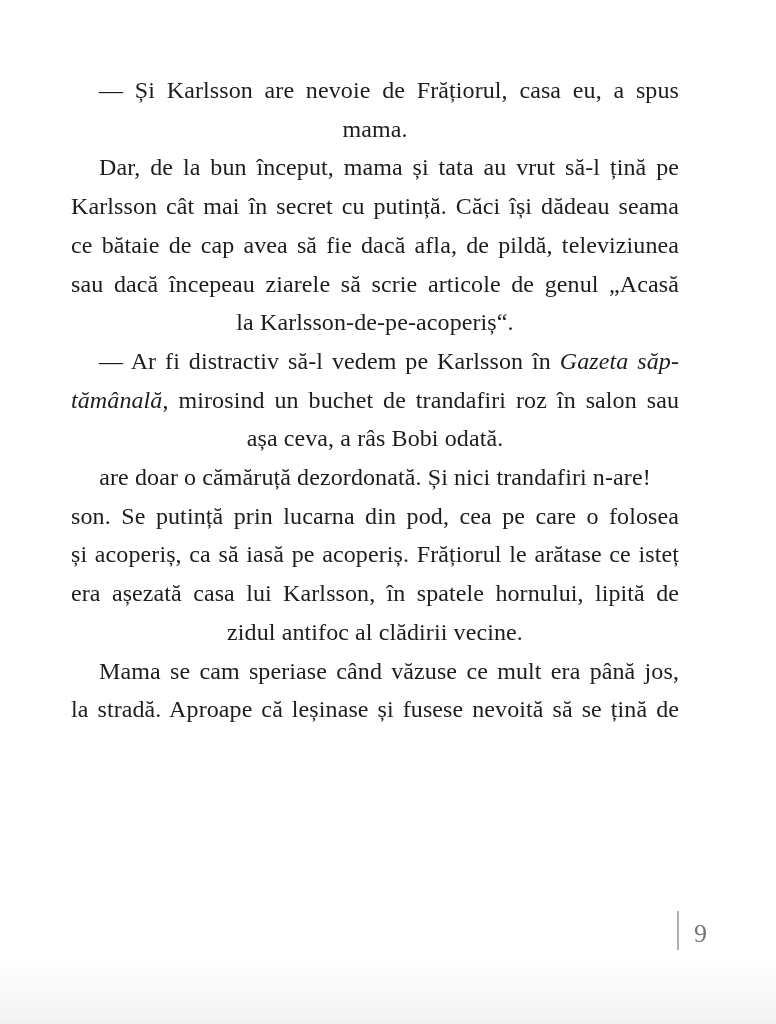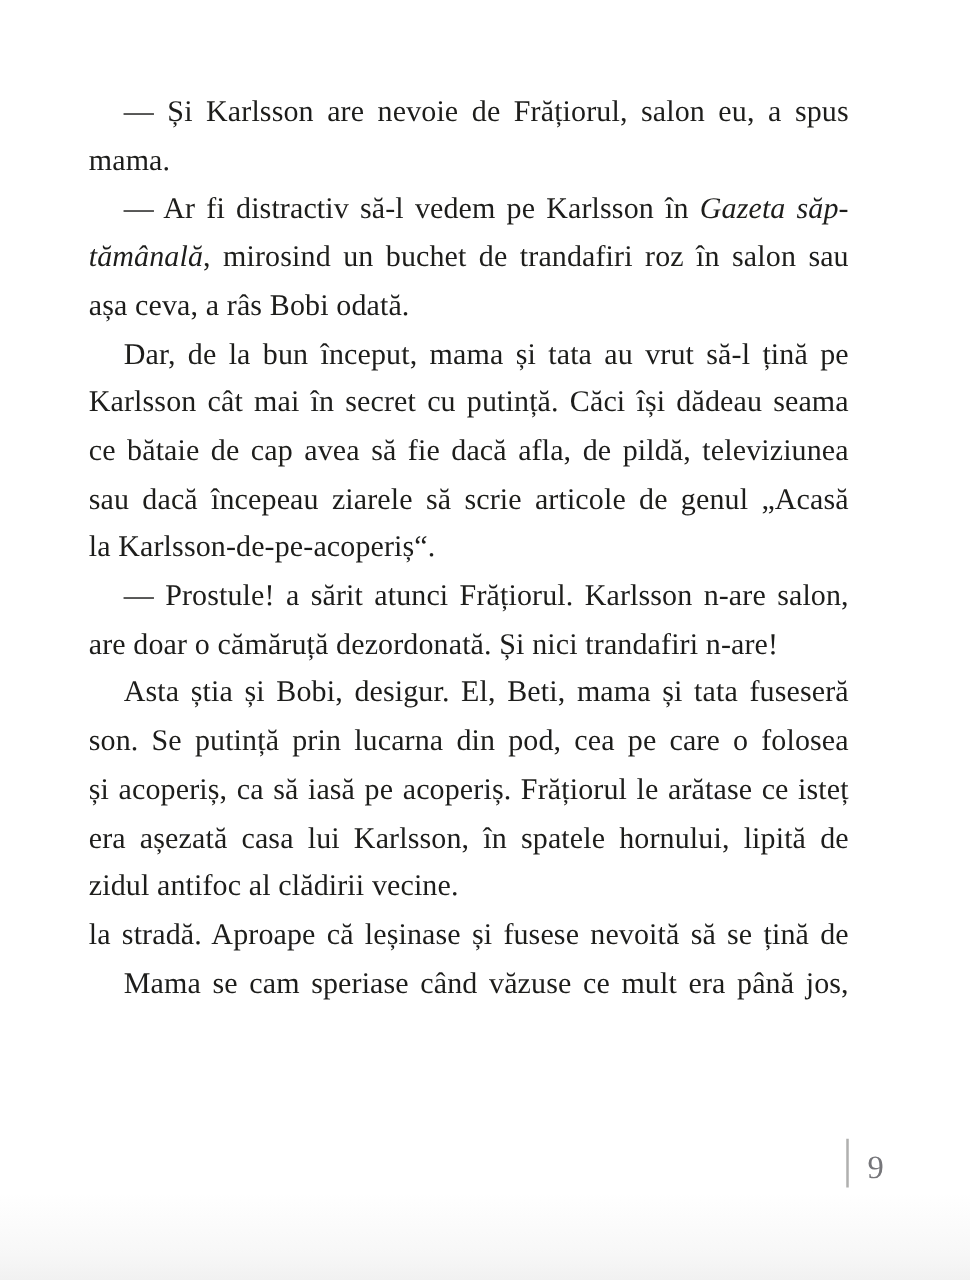--- a/index.html
+++ b/index.html
@@ -19,21 +19,21 @@
     left: 71px;
     top: 71px;
     width: 608px;
     color: var(--text-color, #1d1d1b);
     font-size: 24px;
     line-height: 38.7px;
     letter-spacing: 0.1px;
   }
   .para { margin: 0; }
   .line {
-    text-align: left;
+    text-align: center;
   }
   .line.fill {
     text-align: justify;
     text-align-last: justify;
     text-justify: inter-word;
   }
   .line.indent {
     padding-left: 28px;
   }
   .line em {
@@ -71,49 +71,47 @@
       rgba(100,100,100,0) 0%,
       rgba(100,100,100,0.05) 70%,
       rgba(100,100,100,0.09) 100%);
   }
 </style>
 </head>
 <body style="--page-bg: #ffffff; --text-color: #1d1d1b; --pagenum-color: #76767a; --divider-color: #b0b0af;">
 
 <main class="text-block">
     <div class="para">
-      <div class="line indent fill"><span>— Și Karlsson are nevoie de Frățiorul, salon eu, a spus</span></div>
+      <div class="line indent fill"><span>— Și Karlsson are nevoie de Frățiorul, casa eu, a spus</span></div>
       <div class="line"><span>mama.</span></div>
-    </div>
-    <div class="para">
-      <div class="line indent fill"><span>— Ar fi distractiv să-l vedem pe Karlsson în </span><em>Gazeta săp-</em></div>
-      <div class="line fill"><em>tămânală</em><span>, mirosind un buchet de trandafiri roz în salon sau</span></div>
-      <div class="line"><span>așa ceva, a râs Bobi odată.</span></div>
     </div>
     <div class="para">
       <div class="line indent fill"><span>Dar, de la bun început, mama și tata au vrut să-l țină pe</span></div>
       <div class="line fill"><span>Karlsson cât mai în secret cu putință. Căci își dădeau seama</span></div>
       <div class="line fill"><span>ce bătaie de cap avea să fie dacă afla, de pildă, televiziunea</span></div>
       <div class="line fill"><span>sau dacă începeau ziarele să scrie articole de genul „Acasă</span></div>
       <div class="line"><span>la Karlsson-de-pe-acoperiș“.</span></div>
     </div>
     <div class="para">
-      <div class="line indent fill"><span>— Prostule! a sărit atunci Frățiorul. Karlsson n-are salon,</span></div>
+      <div class="line indent fill"><span>— Ar fi distractiv să-l vedem pe Karlsson în </span><em>Gazeta săp-</em></div>
+      <div class="line fill"><em>tămânală</em><span>, mirosind un buchet de trandafiri roz în salon sau</span></div>
+      <div class="line"><span>așa ceva, a râs Bobi odată.</span></div>
+    </div>
+    <div class="para">
       <div class="line"><span>are doar o cămăruță dezordonată. Și nici trandafiri n-are!</span></div>
     </div>
     <div class="para">
-      <div class="line indent fill"><span>Asta știa și Bobi, desigur. El, Beti, mama și tata fuseseră</span></div>
       <div class="line fill"><span>son. Se putință prin lucarna din pod, cea pe care o folosea</span></div>
       <div class="line fill"><span>și acoperiș, ca să iasă pe acoperiș. Frățiorul le arătase ce isteț</span></div>
       <div class="line fill"><span>era așezată casa lui Karlsson, în spatele hornului, lipită de</span></div>
       <div class="line"><span>zidul antifoc al clădirii vecine.</span></div>
     </div>
     <div class="para">
+      <div class="line indent fill"><span>Mama se cam speriase când văzuse ce mult era până jos,</span></div>
       <div class="line fill"><span>la stradă. Aproape că leșinase și fusese nevoită să se țină de</span></div>
-      <div class="line indent fill"><span>Mama se cam speriase când văzuse ce mult era până jos,</span></div>
     </div>
   </main>
 
 <footer class="page-footer">
   <span class="divider"></span>
   <span class="page-number">9</span>
 </footer>
 
 <div class="bottom-fade"></div>
 

